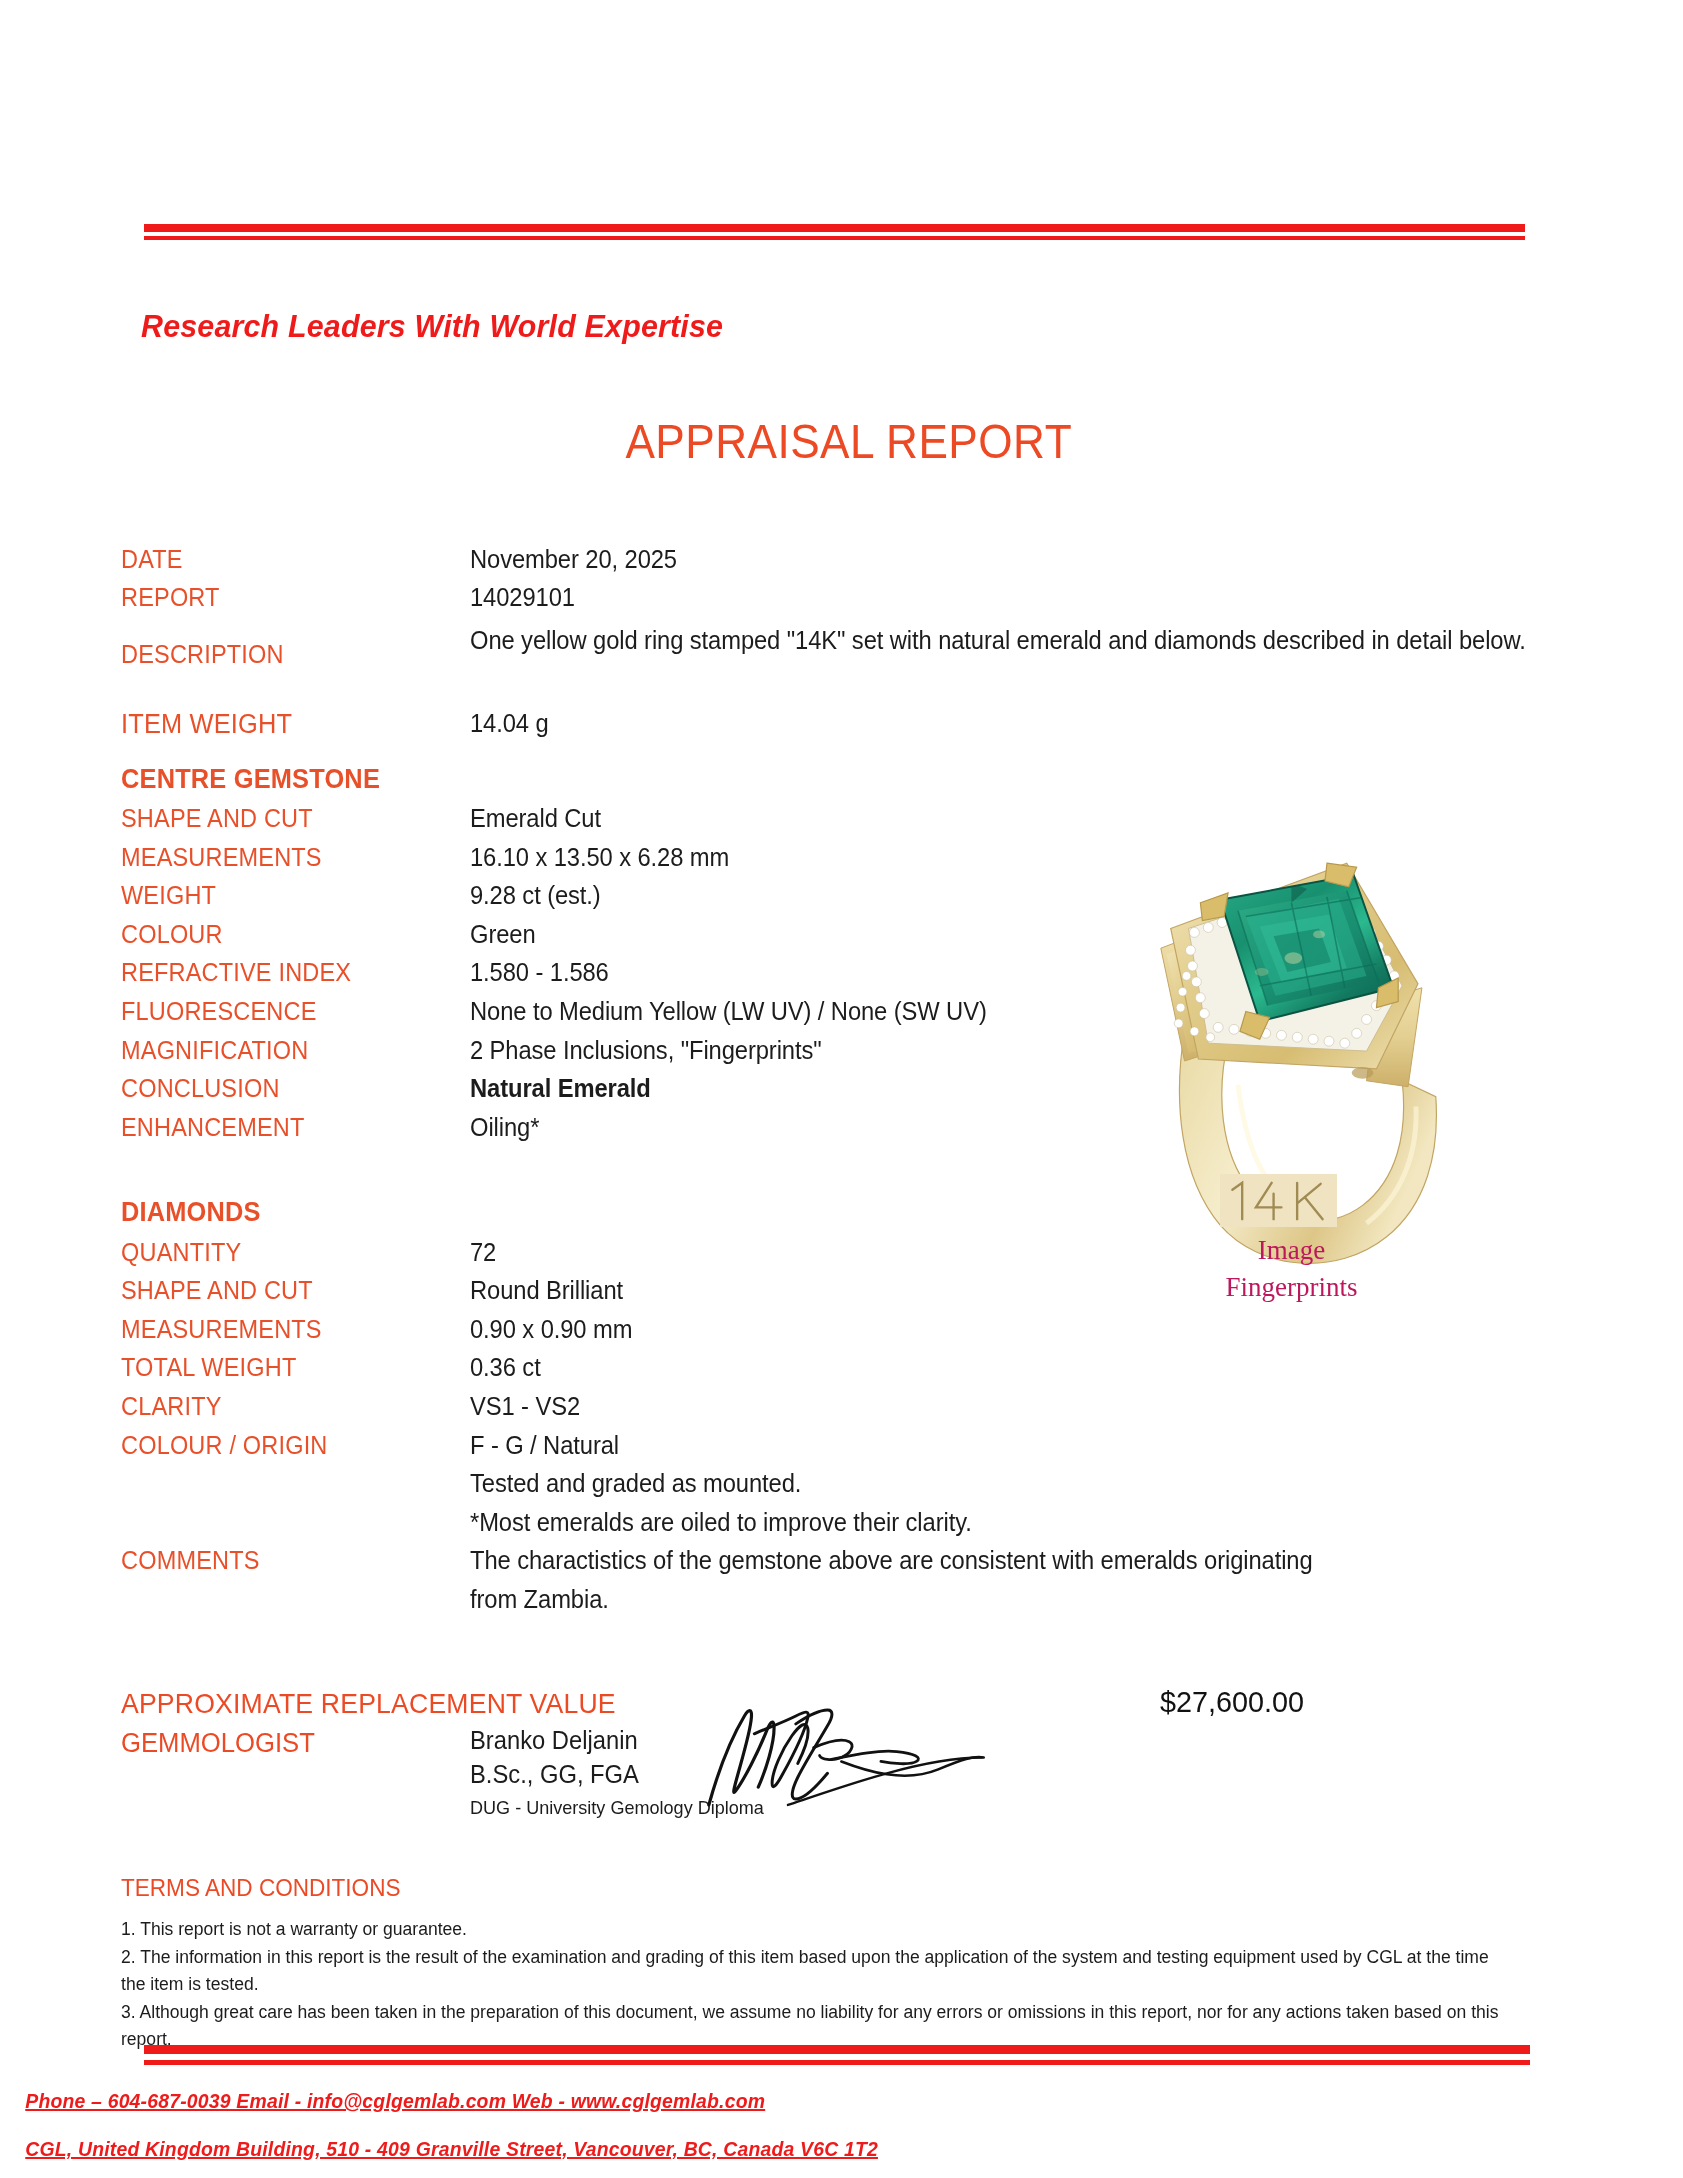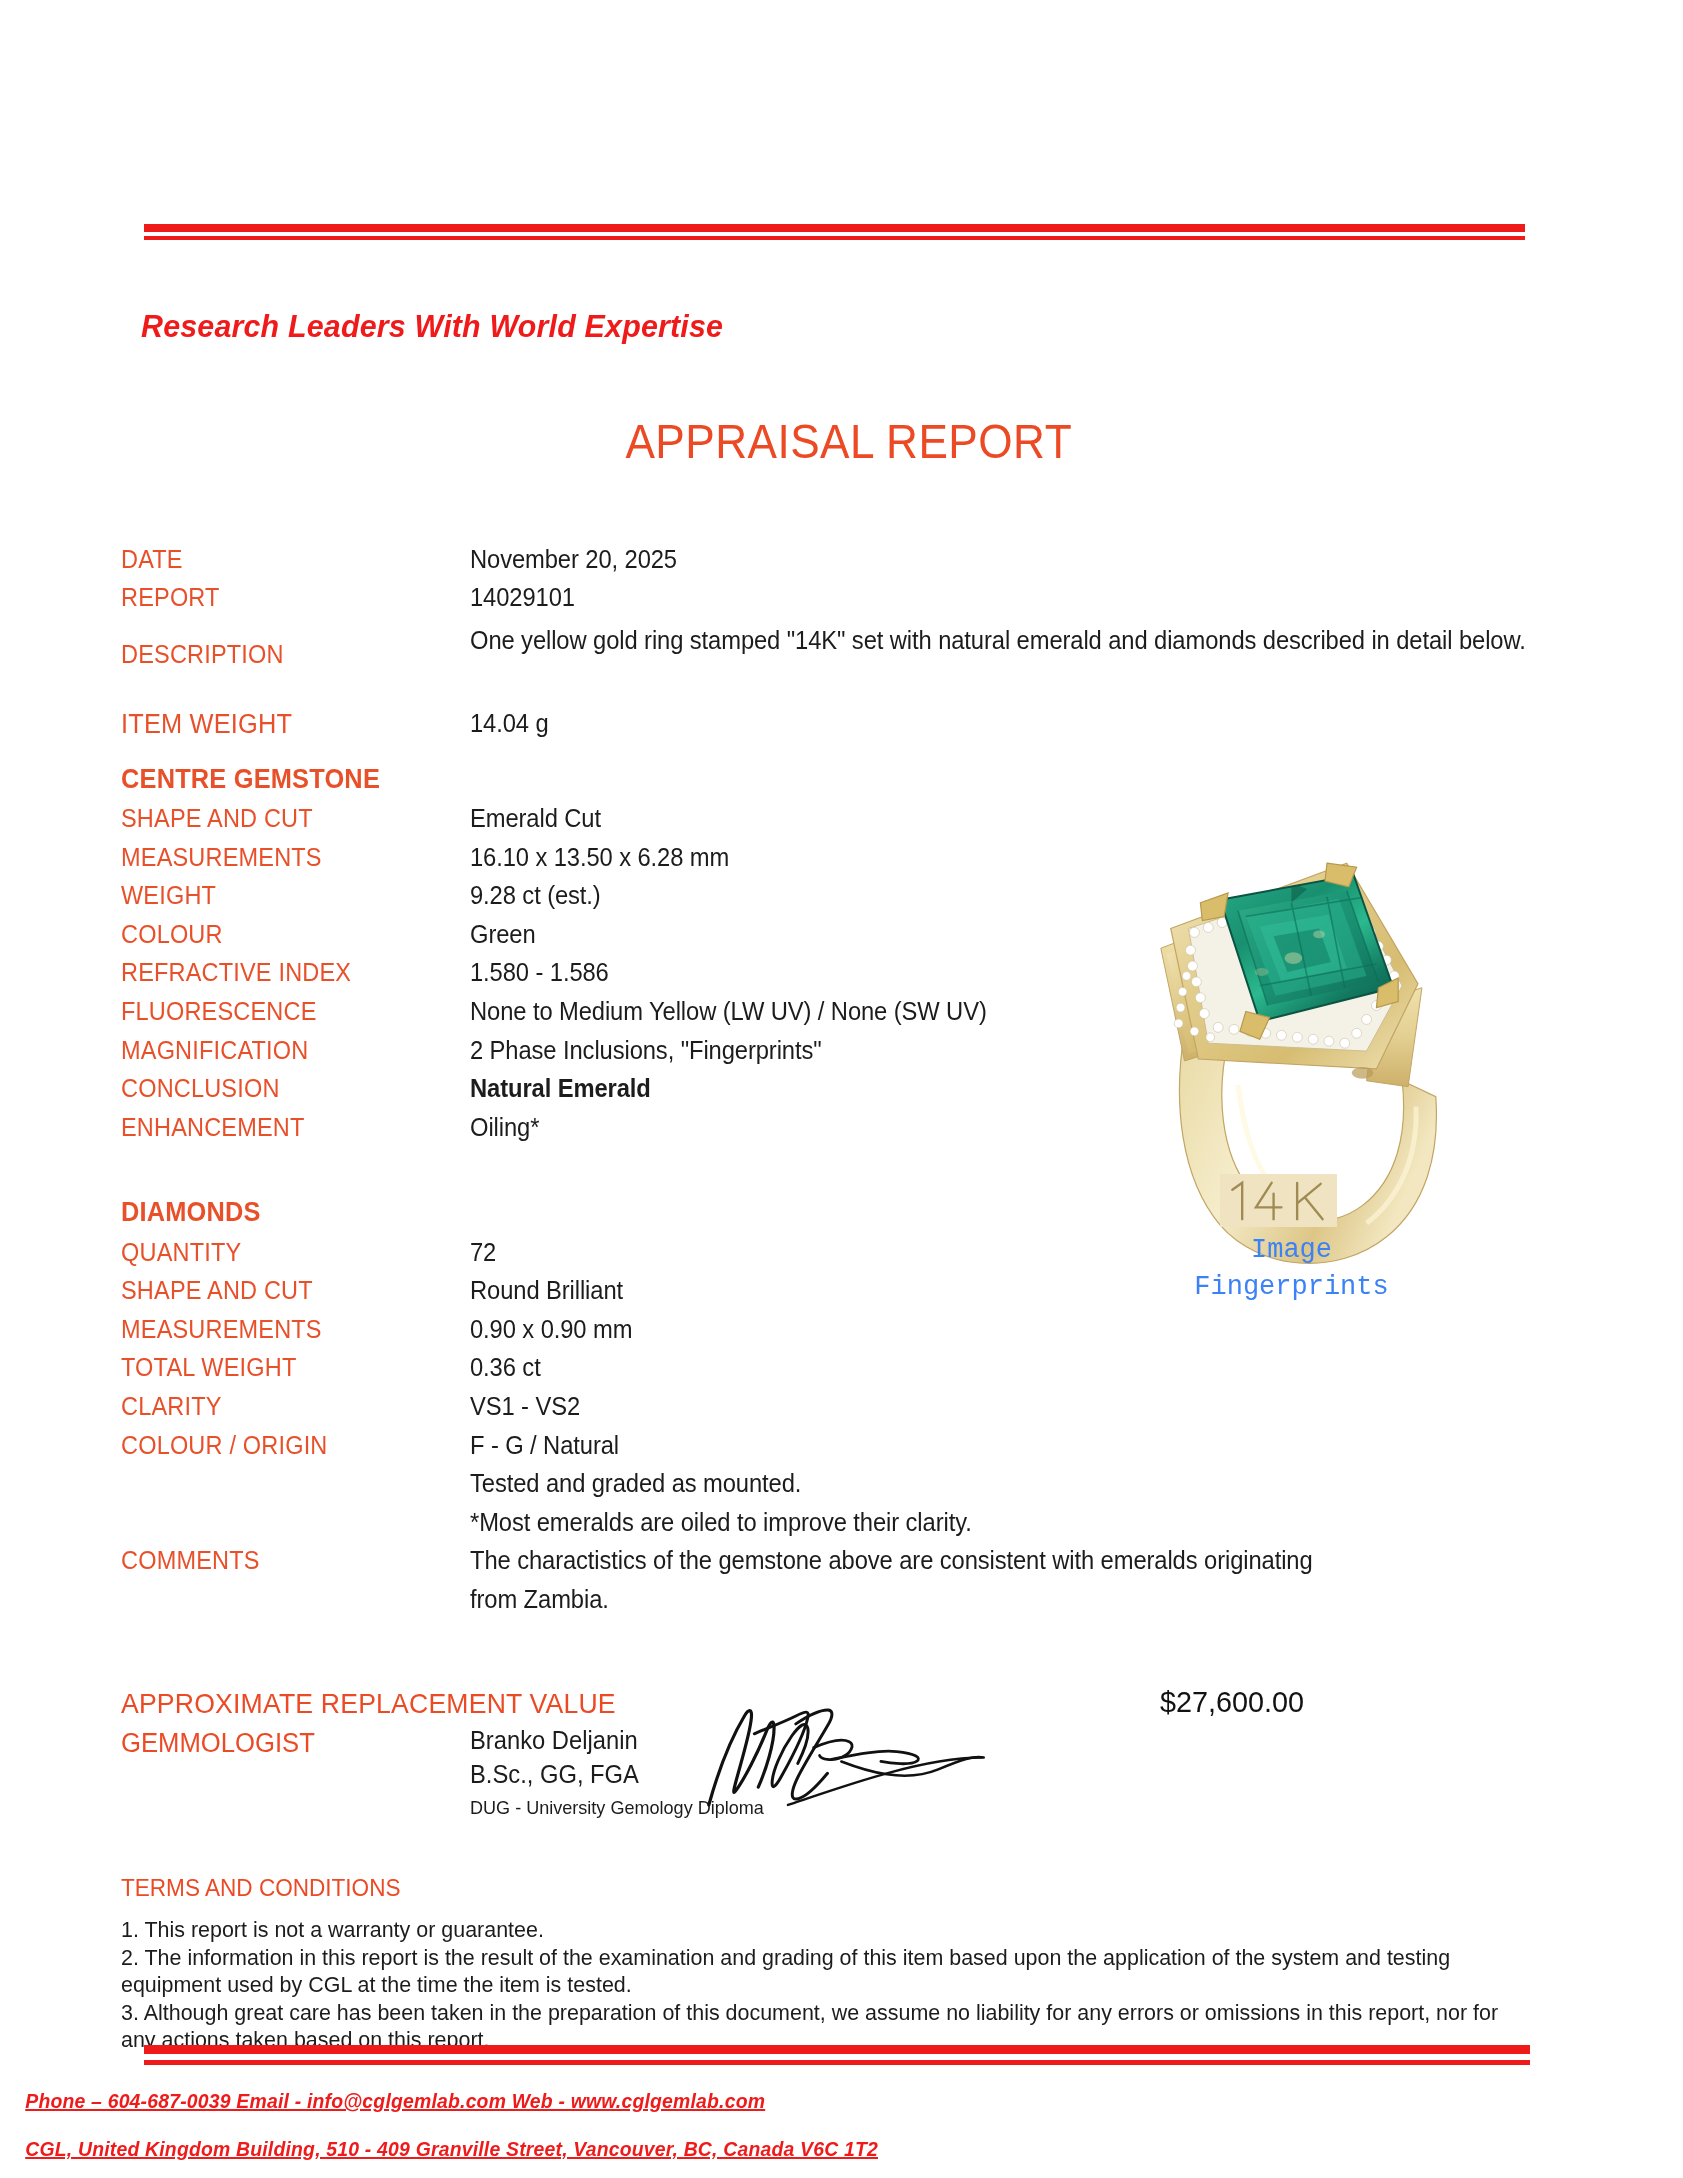--- a/index.html
+++ b/index.html
@@ -253,21 +253,21 @@
     font-family: "Liberation Sans", sans-serif;
     transform: scaleX(0.94);
     transform-origin: left top;
     white-space: nowrap;
   }
   #terms-list {
     position: absolute;
     left: 121px;
     top: 1916px;
     width: 1426px;
-    font-size: 22px;
+    font-size: 18px;
     line-height: 27px;
     color: #1c1c1c;
     font-family: "Liberation Sans", sans-serif;
   }
   #terms-list p {
     margin: 0 0 1px 0;
     transform: scaleX(0.975);
     transform-origin: left top;
   }
 
@@ -318,22 +318,22 @@
   }
   #stamp-14k svg { display: block; }
   #img-caption {
     position: absolute;
     left: 1143px;
     top: 1232px;
     width: 297px;
     text-align: center;
     font-size: 27px;
     line-height: 37px;
-    color: #3b82f6;
-    font-family: Liberation Mono, monospace;
+    color: #be185d;
+    font-family: Liberation Serif, serif;
   }
 </style>
 </head>
 <body>
 
 <div id="header">
 
 
   <div class="rule-thick" id="rule-top-1"></div>
   <div class="rule-thick" id="rule-top-2"></div>

